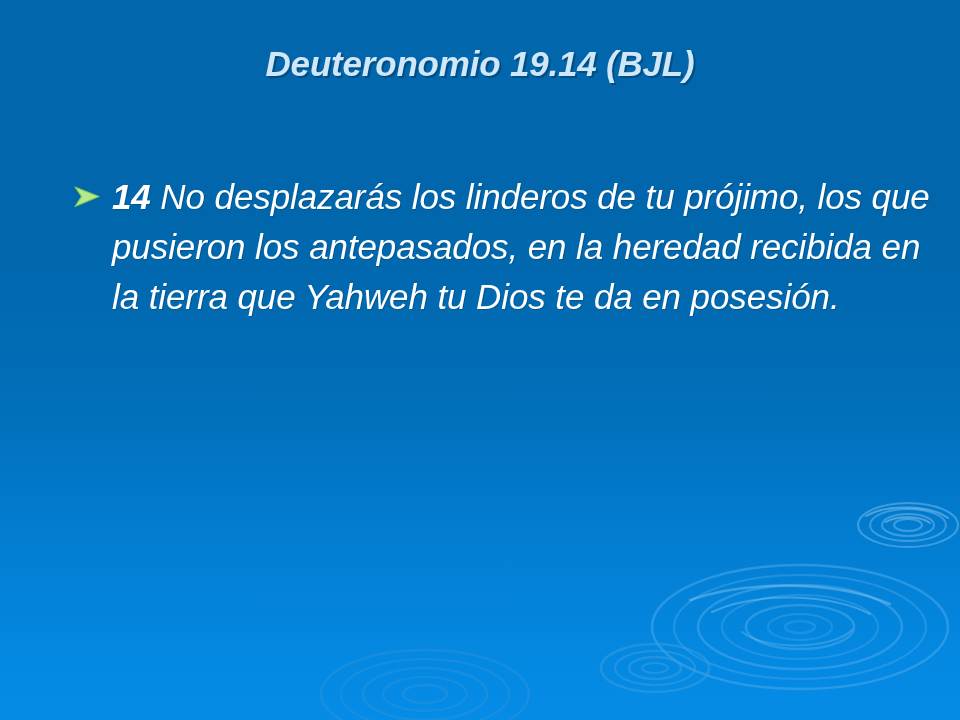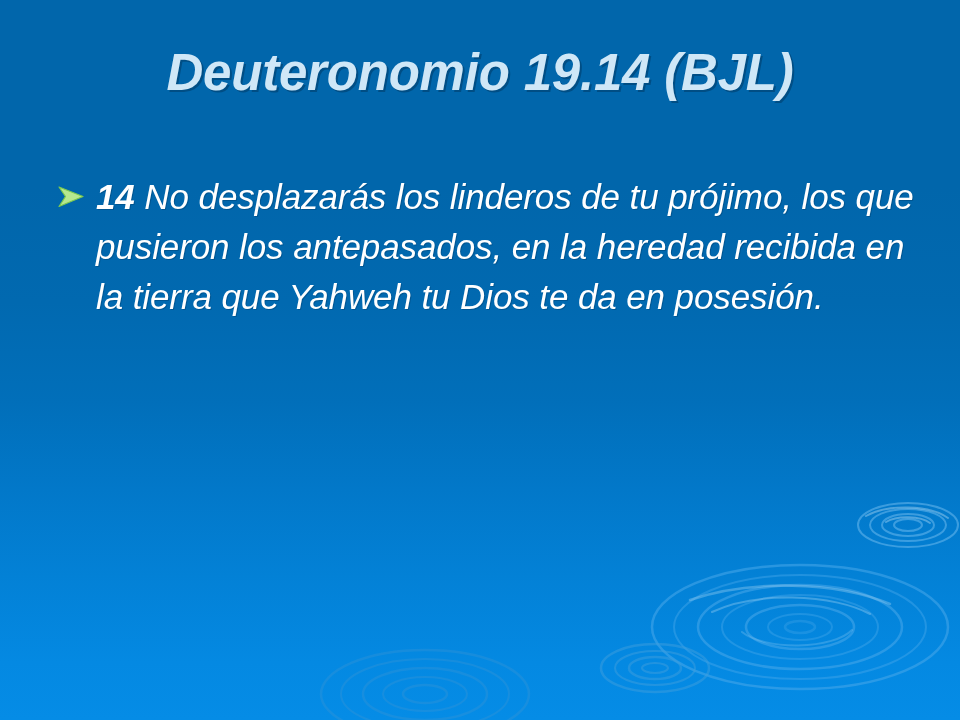--- a/index.html
+++ b/index.html
@@ -38,34 +38,34 @@
   
   .title-block {
     position: absolute;
     left: 60px;
     top: 46px;
     width: 840px;
     text-align: center;
   }
   .title-text {
     display: block;
-    font-size: 51px;
+    font-size: 35px;
     line-height: 1.05;
     font-weight: bold;
     font-style: italic;
     color: #cfe7f7;
     letter-spacing: -0.2px;
     text-shadow: 2px 2px 0 rgba(0, 48, 86, 0.45);
     white-space: nowrap;
   }
 
   
   .body-block {
     position: absolute;
-    left: 56px;
+    left: 72px;
     top: 172px;
     width: 880px;
   }
   .bullet-row {
     display: flex;
     align-items: flex-start;
   }
   .bullet-marker {
     flex: 0 0 auto;
     width: 40px;

